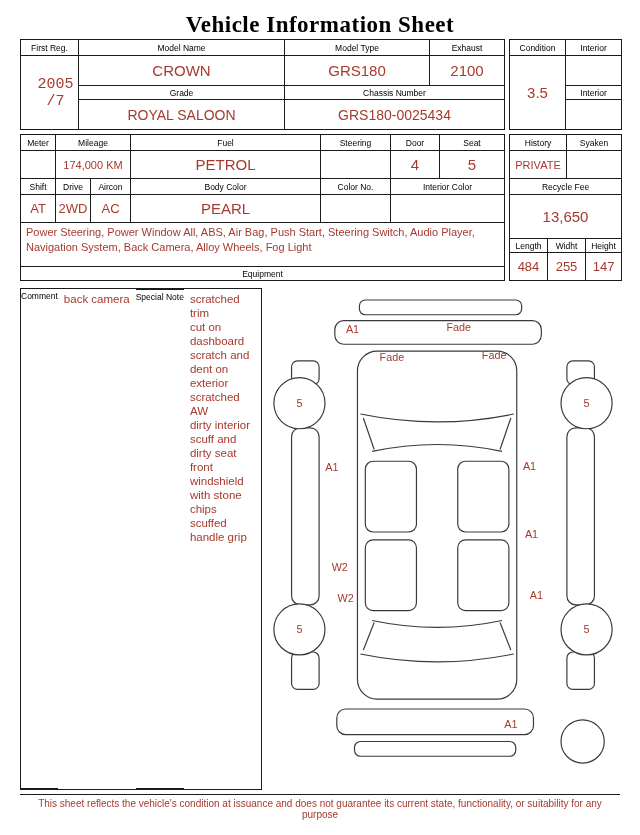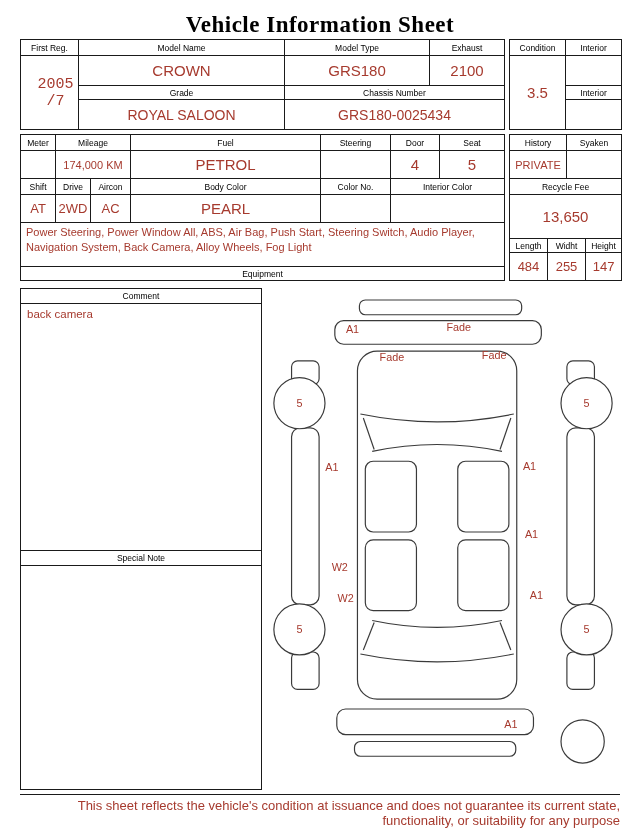--- a/index.html
+++ b/index.html
@@ -29,42 +29,42 @@
   .left{text-align:center;padding-left:12px;font-family:Liberation Mono, monospace;}
   .pre{white-space:pre-line;}
   .topflex{display:flex;gap:4px;margin-bottom:4px;}
   .eqp{
     color:var(--red);font-size:11px;text-align:left;vertical-align:top;
     padding:2px 5px;white-space:normal;line-height:1.35;
   }
   .mainflex{display:flex;gap:4px;margin-top:7px;align-items:stretch;}
   .left-panel{
     width:242px;min-width:242px;height:502px;box-sizing:border-box;
-    border:1px solid var(--line);display:flex;flex-direction:column;
+    border:1px solid var(--line);display:flex;
   }
   .panel-header{
     font-size:8.5px;text-align:center;padding:2px 0;
     border-bottom:1px solid var(--line);flex:0 0 auto;
   }
   .panel-header.second{border-top:1px solid var(--line);}
   .panel-body{
     color:var(--red);font-size:11.5px;text-align:left;
     padding:3px 6px;white-space:pre-line;line-height:1.22;
   }
   .comment-body{height:240px;flex:0 0 auto;}
   .note-body{flex:1 1 auto;}
   .diagram{flex:1 1 auto;position:relative;}
   .diagram svg{display:block;width:354px;height:492px;}
   .mark{
     fill:var(--red);font-size:11px;text-anchor:middle;
     font-family:"Liberation Sans",sans-serif;
   }
   .footer{
     border-top:1px solid var(--line);margin-top:4px;padding-top:3px;
-    color:var(--red);font-size:13px;text-align:right;
+    color:var(--red);font-size:10px;text-align:center;
   }
 </style>
 </head>
 <body>
 
 <div class="sheet">
 
   <h1>Vehicle Information Sheet</h1>
 
   <div class="topflex">
@@ -211,20 +211,28 @@
       </tr>
     </tbody>
       </table>
   </div>
 
   <div class="mainflex">
     <div class="left-panel">
       <div class="panel-header">Comment</div>
       <div class="panel-body comment-body">back camera</div>
       <div class="panel-header second">Special Note</div>
+      <div class="panel-body note-body">scratched trim
+cut on dashboard
+scratch and dent on exterior
+scratched AW
+dirty interior
+scuff and dirty seat
+front windshield with stone chips
+scuffed handle grip</div>
     </div>
 
     <div class="diagram">
       <svg viewBox="0 0 360 500" xmlns="http://www.w3.org/2000/svg">
         <g fill="none" stroke="#3a3a3a" stroke-width="1.2">
 
           <rect x="95" y="12" width="165" height="15" rx="6"></rect>
           <rect x="70" y="33" width="210" height="24" rx="9"></rect>
 
           <rect x="93" y="64" width="162" height="354" rx="20"></rect>

